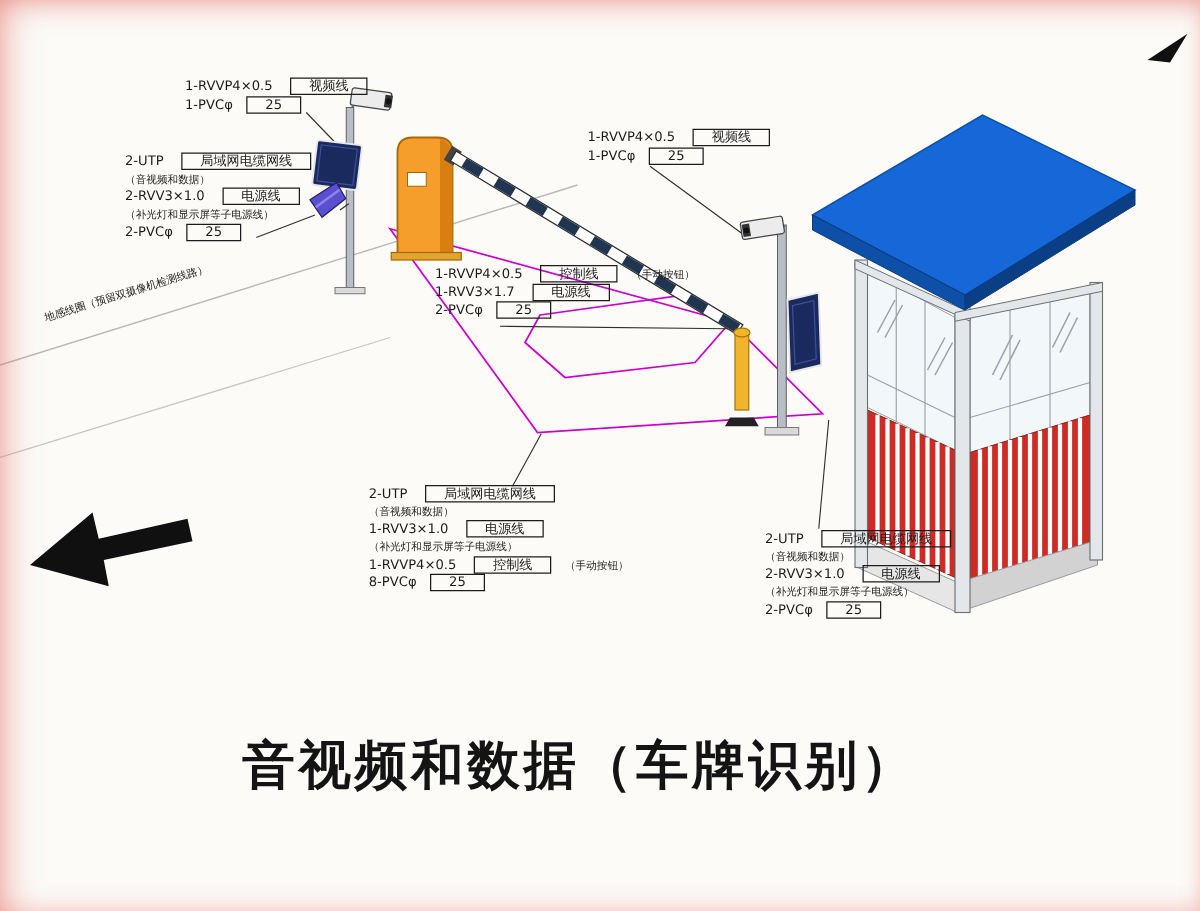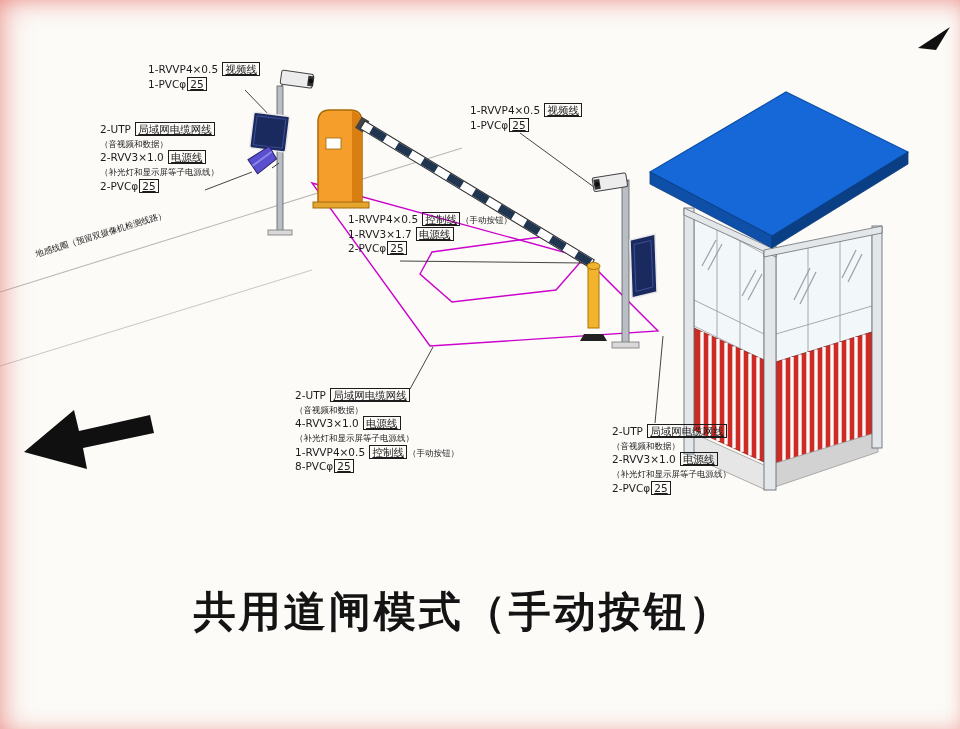--- a/index.html
+++ b/index.html
@@ -7,22 +7,22 @@
     position:relative;width:960px;height:729px;overflow:hidden;
     background:#fcfbf8;font-family:"DejaVu Sans","Liberation Sans",sans-serif;
   }
   .page svg{position:absolute;left:0;top:0;}
   .lbl{
     position:absolute;color:#1c1c1c;font-size:10.5px;line-height:1.3;
     white-space:nowrap;z-index:3;
   }
   .lbl-line{display:block;}
   .lbl-line .boxed{
-    border:1px solid #1c1c1c;padding:0 2px;display:inline-block;
-    line-height:1.15;margin:0 1px;text-decoration:underline;
+    border:1px solid #1c1c1c;padding:0 14px;display:inline-block;
+    line-height:1.15;margin:0 11px;
   }
   .lbl-line .small,.small{font-size:8.5px;}
   .road-note{
     position:absolute;left:36px;top:249px;font-size:8.5px;color:#222;
     transform:rotate(-17deg);transform-origin:left center;white-space:nowrap;z-index:3;
   }
   .title{
     position:absolute;left:50%;top:584px;transform:translateX(-53%);
     font-size:42px;font-weight:bold;color:#141414;letter-spacing:3px;
     white-space:nowrap;z-index:3;
@@ -209,31 +209,31 @@
       <div class="lbl-line"><span>1-PVCφ</span><span class="boxed">25</span></div>
     </div>
   <div class="lbl" style="left:348px;top:212px;">
       <div class="lbl-line"><span>1-RVVP4×0.5 </span><span class="boxed">控制线</span><span class="small">（手动按钮）</span></div>
       <div class="lbl-line"><span>1-RVV3×1.7 </span><span class="boxed">电源线</span></div>
       <div class="lbl-line"><span>2-PVCφ</span><span class="boxed">25</span></div>
     </div>
   <div class="lbl" style="left:295px;top:388px;">
       <div class="lbl-line"><span>2-UTP </span><span class="boxed">局域网电缆网线</span></div>
       <div class="lbl-line"><span class="small">（音视频和数据）</span></div>
-      <div class="lbl-line"><span>4-RVV3×1.0 </span><span class="boxed">电源线</span></div>
+      <div class="lbl-line"><span>1-RVV3×1.0 </span><span class="boxed">电源线</span></div>
       <div class="lbl-line"><span class="small">（补光灯和显示屏等子电源线）</span></div>
       <div class="lbl-line"><span>1-RVVP4×0.5 </span><span class="boxed">控制线</span><span class="small">（手动按钮）</span></div>
       <div class="lbl-line"><span>8-PVCφ</span><span class="boxed">25</span></div>
     </div>
   <div class="lbl" style="left:612px;top:424px;">
       <div class="lbl-line"><span>2-UTP </span><span class="boxed">局域网电缆网线</span></div>
       <div class="lbl-line"><span class="small">（音视频和数据）</span></div>
       <div class="lbl-line"><span>2-RVV3×1.0 </span><span class="boxed">电源线</span></div>
       <div class="lbl-line"><span class="small">（补光灯和显示屏等子电源线）</span></div>
       <div class="lbl-line"><span>2-PVCφ</span><span class="boxed">25</span></div>
     </div>
 
   <div class="road-note">地感线圈（预留双摄像机检测线路）</div>
 
-  <div class="title">共用道闸模式（手动按钮）</div>
+  <div class="title">音视频和数据（车牌识别）</div>
 
   <div class="edge-tint"></div>
 </div>
 
 </body></html>

